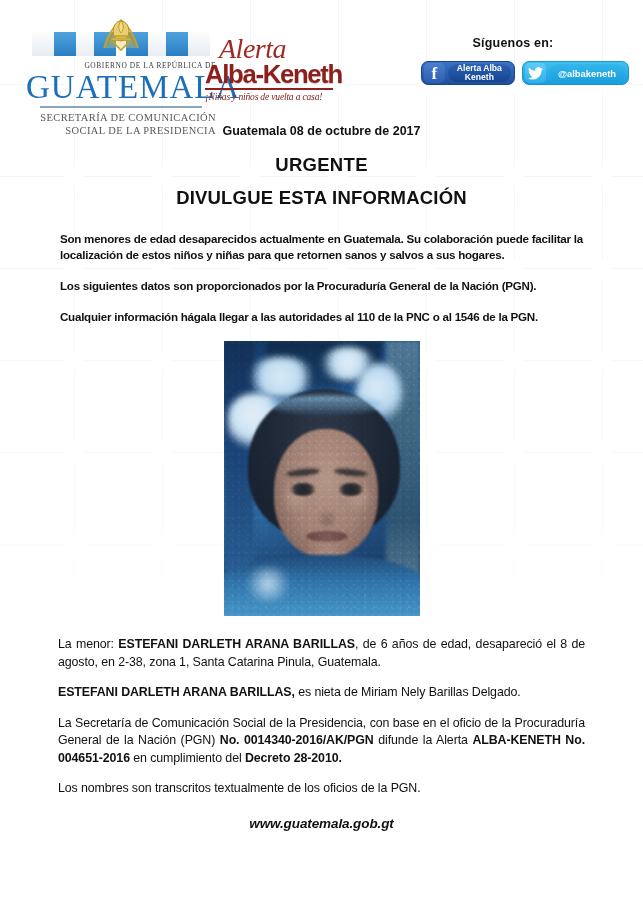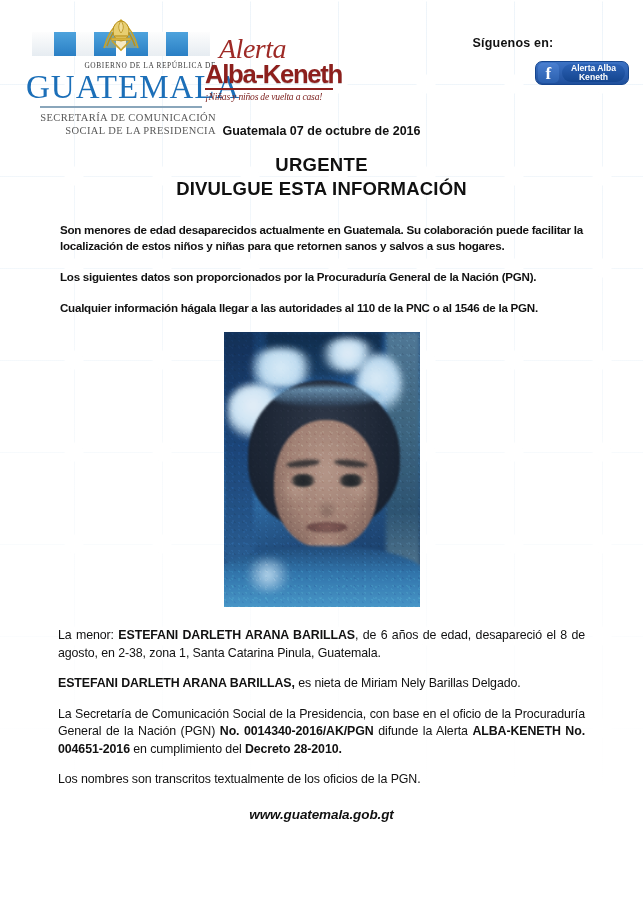--- a/index.html
+++ b/index.html
@@ -111,21 +111,21 @@
 
   .datebar { text-align: center; font-size: 12.5px; font-weight: 700; color: #111; margin-top: 2px; }
 
   
   .urgente {
     text-align: center; font-size: 18.5px; font-weight: 700; color: #111;
     margin-top: 16px; letter-spacing: 0.3px;
   }
   .divulgue {
     text-align: center; font-size: 18.5px; font-weight: 700; color: #111;
-    margin-top: 2px; letter-spacing: 0.2px;
+    margin-top: 11px; letter-spacing: 0.2px;
   }
 
   
   .intro { margin: 22px 38px 0 40px; }
   .intro p {
     font-size: 11.6px; line-height: 16px; font-weight: 700; color: #111;
     letter-spacing: -0.25px; margin-bottom: 15px; margin-left: 20px;
   }
 
   
@@ -289,25 +289,33 @@
             <div class="sq">
               <span class="fb-f">f</span>
             </div>
             <div class="pill">
               <span>
                 <span>Alerta Alba</span><br>
                 <span>Keneth</span>
               </span>
             </div>
           </div>
+          <div class="sbtn tw">
+            <div class="sq">
+              <svg width="15" height="13" viewBox="0 0 24 20">
+                  <path fill="#ffffff" d="M24 2.4a9.6 9.6 0 0 1-2.8.8A4.9 4.9 0 0 0 23.3.5a9.7 9.7 0 0 1-3.1 1.2A4.9 4.9 0 0 0 11.6 6 13.9 13.9 0 0 1 1.7.9 4.9 4.9 0 0 0 3.2 7.4a4.8 4.8 0 0 1-2.2-.6 4.9 4.9 0 0 0 3.9 4.8 5 5 0 0 1-2.2.1 4.9 4.9 0 0 0 4.6 3.4A9.9 9.9 0 0 1 0 17.3 13.9 13.9 0 0 0 21.5 5.6c0-.2 0-.4 0-.6A9.9 9.9 0 0 0 24 2.4z"></path>
+                </svg>
+            </div>
+            <div class="pill">@albakeneth</div>
+          </div>
         </div>
       </div>
     </div>
 
-    <div class="datebar">Guatemala 07 de octubre de 2016</div>
+    <div class="datebar">Guatemala 08 de octubre de 2017</div>
 
     <div class="urgente">URGENTE</div>
     <div class="divulgue">DIVULGUE ESTA INFORMACIÓN</div>
 
     <div class="intro">
       <p>Son menores de edad desaparecidos actualmente en Guatemala. Su colaboración puede facilitar la localización de estos niños y niñas para que retornen sanos y salvos a sus hogares.</p>
       <p>Los siguientes datos son proporcionados por la Procuraduría General de la Nación (PGN).</p>
       <p>Cualquier información hágala llegar a las autoridades al 110 de la PNC o al 1546 de la PGN.</p>
     </div>
 

